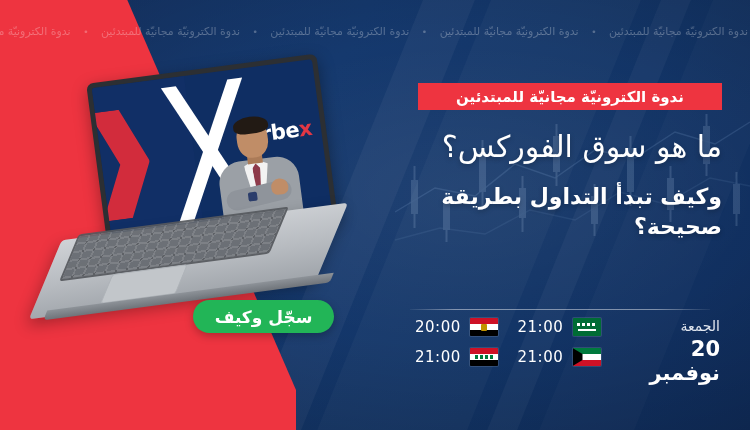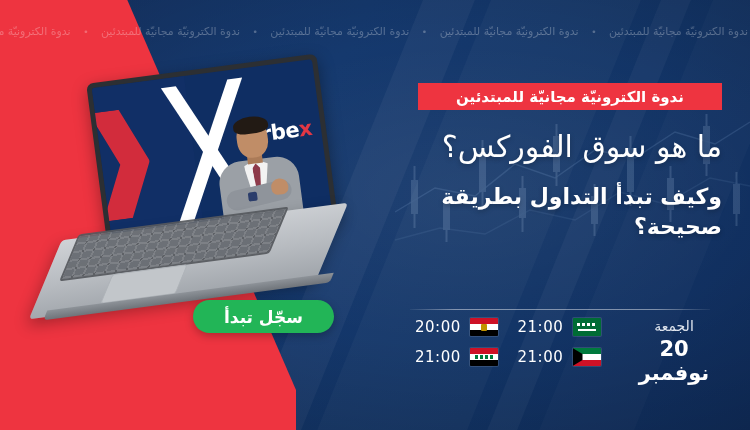--- a/index.html
+++ b/index.html
@@ -324,21 +324,21 @@
     left: 410px; top: 309px;
     width: 300px; height: 1px;
     background: linear-gradient(to left, rgba(255,255,255,0.05), rgba(255,255,255,0.45) 18%, rgba(255,255,255,0.45) 85%, rgba(255,255,255,0.05));
   }
 
   
   .datebox {
     position: absolute;
     right: 30px; top: 318px;
     width: 92px;
-    text-align: center;
+    text-align: right;
     direction: rtl;
     color: #ffffff;
   }
   .date-day {
     font-size: 14px;
     font-weight: 400;
     color: #e3e8f0;
     letter-spacing: 0.3px;
   }
   .date-num {
@@ -504,21 +504,21 @@
     </div>
     <div class="lt-base">
       <div class="lt-deck"></div>
       <div class="lt-keys"></div>
       <div class="lt-track"></div>
       <div class="lt-lip"></div>
     </div>
   </div>
 
   <div class="cta">
-    <span>سجّل تبدأ</span>
+    <span>سجّل وكيف</span>
   </div>
 
   <div class="badge">
     <span>ندوة الكترونيّة مجانيّة للمبتدئين</span>
   </div>
 
   <div class="headline">
     <div class="hl-1">ما هو سوق الفوركس؟</div>
     <div class="hl-2">وكيف تبدأ التداول بطريقة صحيحة؟</div>
   </div>

